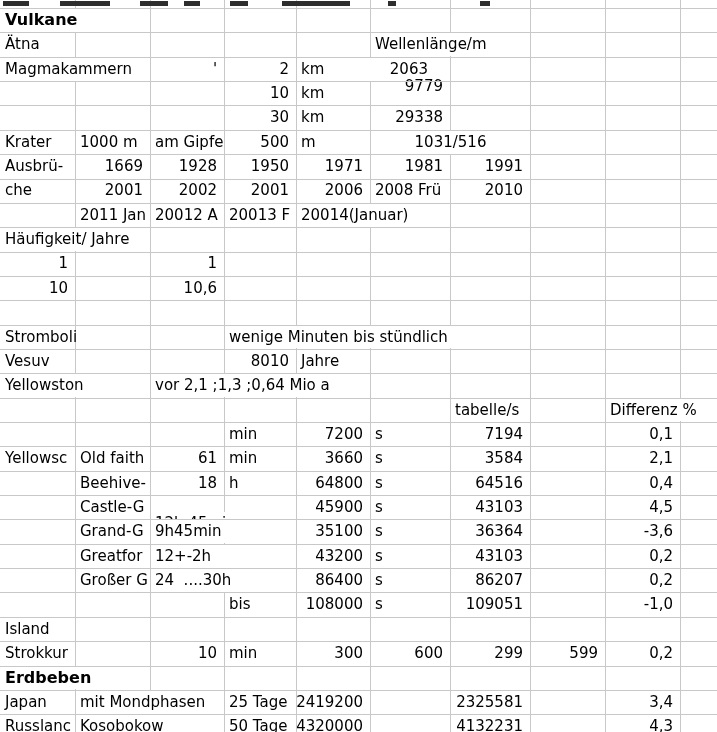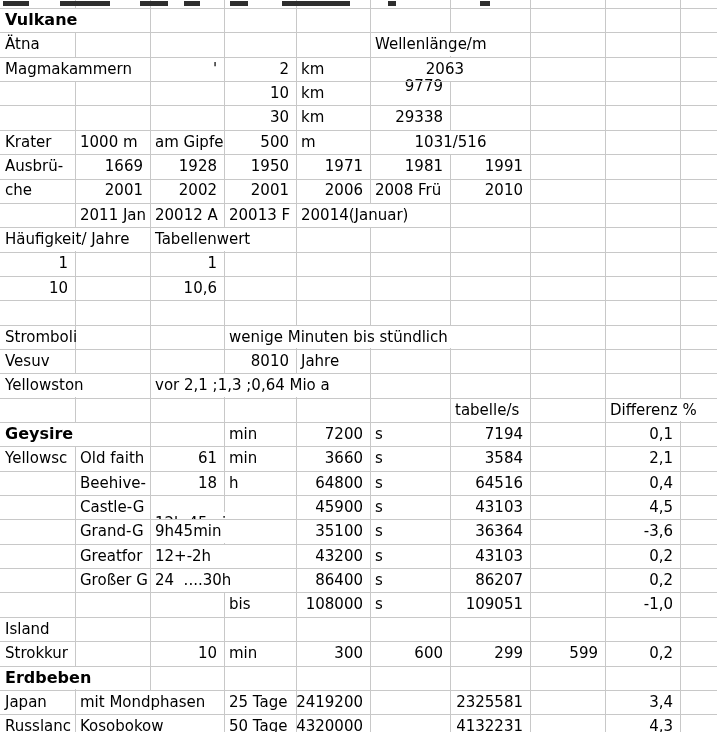--- a/index.html
+++ b/index.html
@@ -83,21 +83,21 @@
     <div class="sliver" style="left: 282px; width: 68px;"></div>
     <div class="sliver" style="left: 388px; width: 8px;"></div>
     <div class="sliver" style="left: 480px; width: 10px;"></div>
     <div class="cell al bold" style="left: 1px; width: 149px; top: 9px; height: 22.9px;"><span>Vulkane</span></div>
     <div class="cell al" style="left: 1px; width: 74px; top: 33.4px; height: 22.9px;"><span>Ätna</span></div>
     <div class="cell al" style="left: 371px; width: 159px; top: 33.4px; height: 22.9px;"><span>Wellenlänge/m</span></div>
     <div class="cell al" style="left: 1px; width: 149px; top: 57.7px; height: 22.9px;"><span>Magmakammern</span></div>
     <div class="cell ar" style="left: 151px; width: 73px; top: 57.7px; height: 22.9px;"><span>'</span></div>
     <div class="cell ar" style="left: 225px; width: 71px; top: 57.7px; height: 22.9px;"><span>2</span></div>
     <div class="cell al" style="left: 297px; width: 73px; top: 57.7px; height: 22.9px;"><span>km</span></div>
-    <div class="cell ar" style="left: 392px; width: 79px; top: 57.7px; height: 22.9px;"><span>2063</span></div>
+    <div class="cell ar" style="left: 356px; width: 79px; top: 57.7px; height: 22.9px;"><span>2063</span></div>
     <div class="cell ar" style="left: 225px; width: 71px; top: 82.1px; height: 22.9px;"><span>10</span></div>
     <div class="cell al" style="left: 297px; width: 73px; top: 82.1px; height: 22.9px;"><span>km</span></div>
     <div class="cell ar" style="left: 371px; width: 79px; top: 75px; height: 22.9px;"><span>9779</span></div>
     <div class="cell ar" style="left: 225px; width: 71px; top: 106.4px; height: 22.9px;"><span>30</span></div>
     <div class="cell al" style="left: 297px; width: 73px; top: 106.4px; height: 22.9px;"><span>km</span></div>
     <div class="cell ar" style="left: 371px; width: 79px; top: 106.4px; height: 22.9px;"><span>29338</span></div>
     <div class="cell al" style="left: 1px; width: 74px; top: 130.8px; height: 22.9px;"><span>Krater</span></div>
     <div class="cell al" style="left: 76px; width: 74px; top: 130.8px; height: 22.9px;"><span>1000 m</span></div>
     <div class="cell al clip" style="left: 151px; width: 73px; top: 130.8px; height: 22.9px;"><span>am Gipfe</span></div>
     <div class="cell ar" style="left: 225px; width: 71px; top: 130.8px; height: 22.9px;"><span>500</span></div>
@@ -115,35 +115,33 @@
     <div class="cell ar" style="left: 151px; width: 73px; top: 179.5px; height: 22.9px;"><span>2002</span></div>
     <div class="cell ar" style="left: 225px; width: 71px; top: 179.5px; height: 22.9px;"><span>2001</span></div>
     <div class="cell ar" style="left: 297px; width: 73px; top: 179.5px; height: 22.9px;"><span>2006</span></div>
     <div class="cell al clip" style="left: 371px; width: 79px; top: 179.5px; height: 22.9px;"><span>2008 Frü</span></div>
     <div class="cell ar" style="left: 451px; width: 79px; top: 179.5px; height: 22.9px;"><span>2010</span></div>
     <div class="cell al clip" style="left: 76px; width: 74px; top: 203.8px; height: 22.9px;"><span>2011 Jan</span></div>
     <div class="cell al clip" style="left: 151px; width: 73px; top: 203.8px; height: 22.9px;"><span>20012 A</span></div>
     <div class="cell al clip" style="left: 225px; width: 71px; top: 203.8px; height: 22.9px;"><span>20013 F</span></div>
     <div class="cell al" style="left: 297px; width: 153px; top: 203.8px; height: 22.9px;"><span>20014(Januar)</span></div>
     <div class="cell al" style="left: 1px; width: 149px; top: 228.2px; height: 22.9px;"><span>Häufigkeit/ Jahre</span></div>
-    <div class="cell al" style="left: 151px; width: 145px; top: 228.2px; height: 22.9px;"><span>Tabellenwert</span></div>
     <div class="cell ar" style="left: 1px; width: 74px; top: 252.5px; height: 22.9px;"><span>1</span></div>
     <div class="cell ar" style="left: 151px; width: 73px; top: 252.5px; height: 22.9px;"><span>1</span></div>
     <div class="cell ar" style="left: 1px; width: 74px; top: 276.9px; height: 22.9px;"><span>10</span></div>
     <div class="cell ar" style="left: 151px; width: 73px; top: 276.9px; height: 22.9px;"><span>10,6</span></div>
     <div class="cell al" style="left: 1px; width: 74px; top: 325.6px; height: 22.9px;"><span>Stromboli</span></div>
     <div class="cell al" style="left: 225px; width: 305px; top: 325.6px; height: 22.9px;"><span>wenige Minuten bis stündlich</span></div>
     <div class="cell al" style="left: 1px; width: 74px; top: 349.9px; height: 22.9px;"><span>Vesuv</span></div>
     <div class="cell ar" style="left: 225px; width: 71px; top: 349.9px; height: 22.9px;"><span>8010</span></div>
     <div class="cell al" style="left: 297px; width: 73px; top: 349.9px; height: 22.9px;"><span>Jahre</span></div>
     <div class="cell al" style="left: 1px; width: 149px; top: 374.3px; height: 22.9px;"><span>Yellowston</span></div>
     <div class="cell al" style="left: 151px; width: 219px; top: 374.3px; height: 22.9px;"><span>vor 2,1 ;1,3 ;0,64 Mio a</span></div>
     <div class="cell al" style="left: 451px; width: 79px; top: 398.6px; height: 22.9px;"><span>tabelle/s</span></div>
     <div class="cell al" style="left: 606px; width: 111px; top: 398.6px; height: 22.9px;"><span>Differenz %</span></div>
-    <div class="cell al bold" style="left: 1px; width: 149px; top: 423px; height: 22.9px;"><span>Geysire</span></div>
     <div class="cell ar" style="left: 151px; width: 73px; top: 442px; height: 22.9px; justify-content: flex-end;"><span>120</span></div>
     <div class="cell al" style="left: 225px; width: 71px; top: 423px; height: 22.9px;"><span>min</span></div>
     <div class="cell ar" style="left: 297px; width: 73px; top: 423px; height: 22.9px;"><span>7200</span></div>
     <div class="cell al" style="left: 371px; width: 79px; top: 423px; height: 22.9px;"><span>s</span></div>
     <div class="cell ar" style="left: 451px; width: 79px; top: 423px; height: 22.9px;"><span>7194</span></div>
     <div class="cell ar" style="left: 606px; width: 74px; top: 423px; height: 22.9px;"><span>0,1</span></div>
     <div class="cell al clip" style="left: 1px; width: 74px; top: 447.3px; height: 22.9px;"><span>Yellowsc</span></div>
     <div class="cell al clip" style="left: 76px; width: 74px; top: 447.3px; height: 22.9px;"><span>Old faith</span></div>
     <div class="cell ar" style="left: 151px; width: 73px; top: 447.3px; height: 22.9px;"><span>61</span></div>
     <div class="cell al" style="left: 225px; width: 71px; top: 447.3px; height: 22.9px;"><span>min</span></div>

